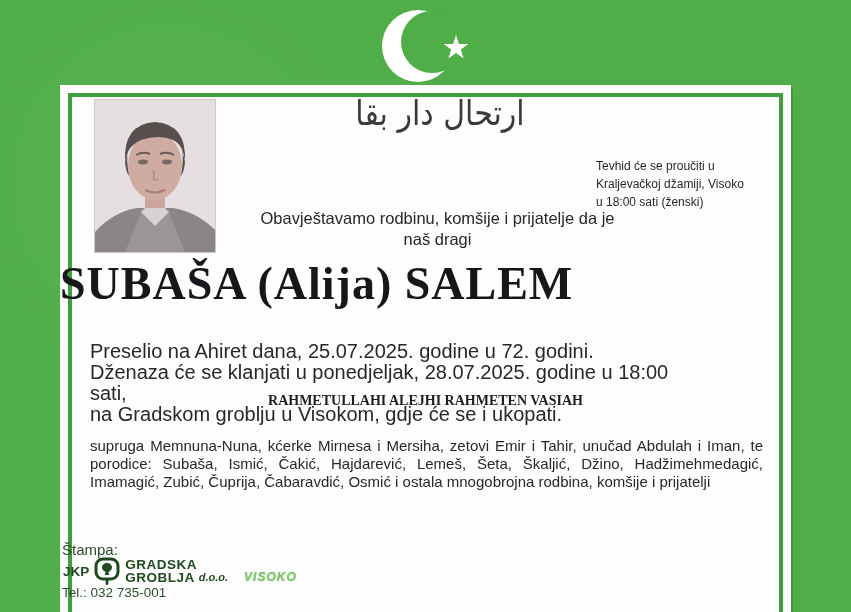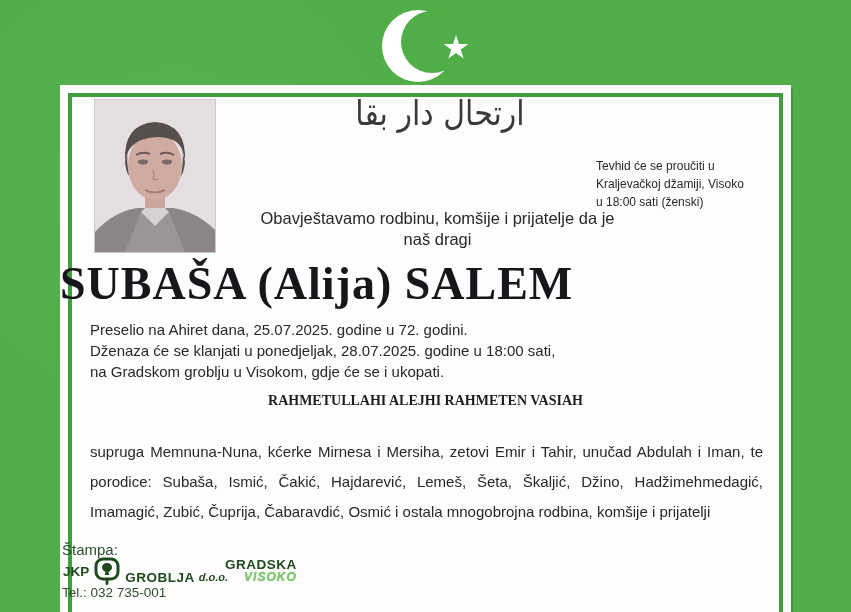--- a/index.html
+++ b/index.html
@@ -61,22 +61,22 @@
   .deceased-name {
     position: absolute; left: 0; top: 172px; width: 100%;
     text-align: left;
     font-family: "Liberation Serif", serif;
     font-weight: bold;
     font-size: 46px;
     letter-spacing: 1px;
     color: #16171a;
   }
   .details {
-    position: absolute; left: 30px; top: 234px; width: 600px;
-    font-size: 15px; line-height: 21px; color: #26282c;
+    position: absolute; left: 30px; top: 256px; width: 600px;
+    font-size: 20px; line-height: 21px; color: #26282c;
     white-space: pre-line;
   }
   .prayer {
     position: absolute; left: 0; top: 308px; width: 100%;
     text-align: center;
     font-family: "Liberation Serif", serif;
     font-weight: bold;
     font-size: 14px;
     color: #1d1e22;
   }
@@ -84,40 +84,40 @@
     position: absolute; left: 0; top: 324px; width: 100%;
     text-align: center;
     font-family: "Liberation Serif", serif;
     font-weight: bold;
     font-size: 13.5px;
     letter-spacing: 5px;
     color: #1d1e22;
   }
   .mourners {
     position: absolute; left: 30px; top: 352px; width: 673px;
-    font-size: 15px; line-height: 30px; color: #26282c;
+    font-size: 15px; line-height: 18px; color: #26282c;
     text-align: justify;
   }
   
   .stamp-label {
     position: absolute; left: 62px; top: 541px;
     font-size: 15px; color: #2c4f2b;
   }
   .stamp-row {
     position: absolute; left: 63px; top: 557px;
     display: flex; align-items: center; gap: 5px;
   }
   .jkp {
     font-size: 13.5px; font-weight: bold; color: #1f4a1e;
     align-self: center;
   }
   .logo-box { width: 26px; height: 28px; }
   .company-name { line-height: 13px; }
   .company-line1 {
-    font-size: 13.5px; font-weight: bold; color: #1f4a1e; letter-spacing: 0.5px; text-align: right;
+    font-size: 13.5px; font-weight: bold; color: #1f4a1e; letter-spacing: 0.5px;
   }
   .company-line2-row { display: flex; align-items: flex-start; gap: 4px; }
   .company-line2 {
     font-size: 13.5px; font-weight: bold; color: #1f4a1e; letter-spacing: 0.5px;
   }
   .company-suffix { font-size: 11px; font-weight: bold; color: #1f4a1e; font-style: italic; }
   .company-city {
     font-size: 12px; font-weight: bold; font-style: italic;
     color: #83ca74;
     text-shadow: 0 0 1px #5fae52;

